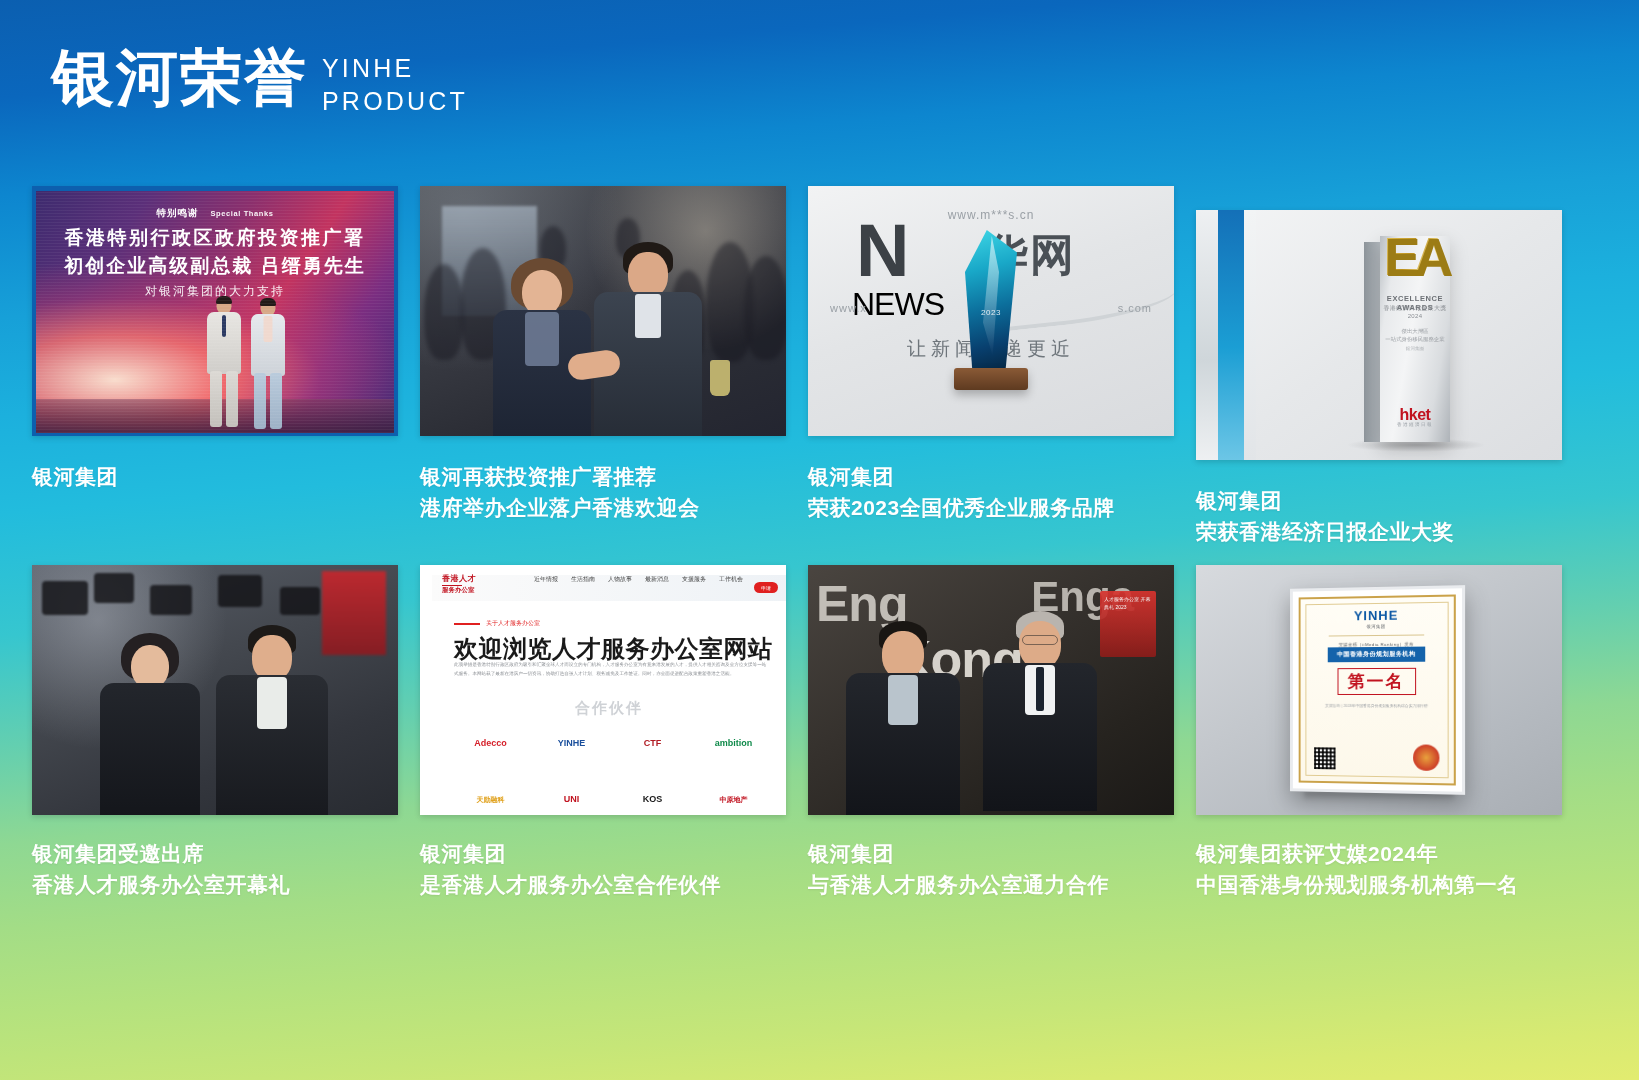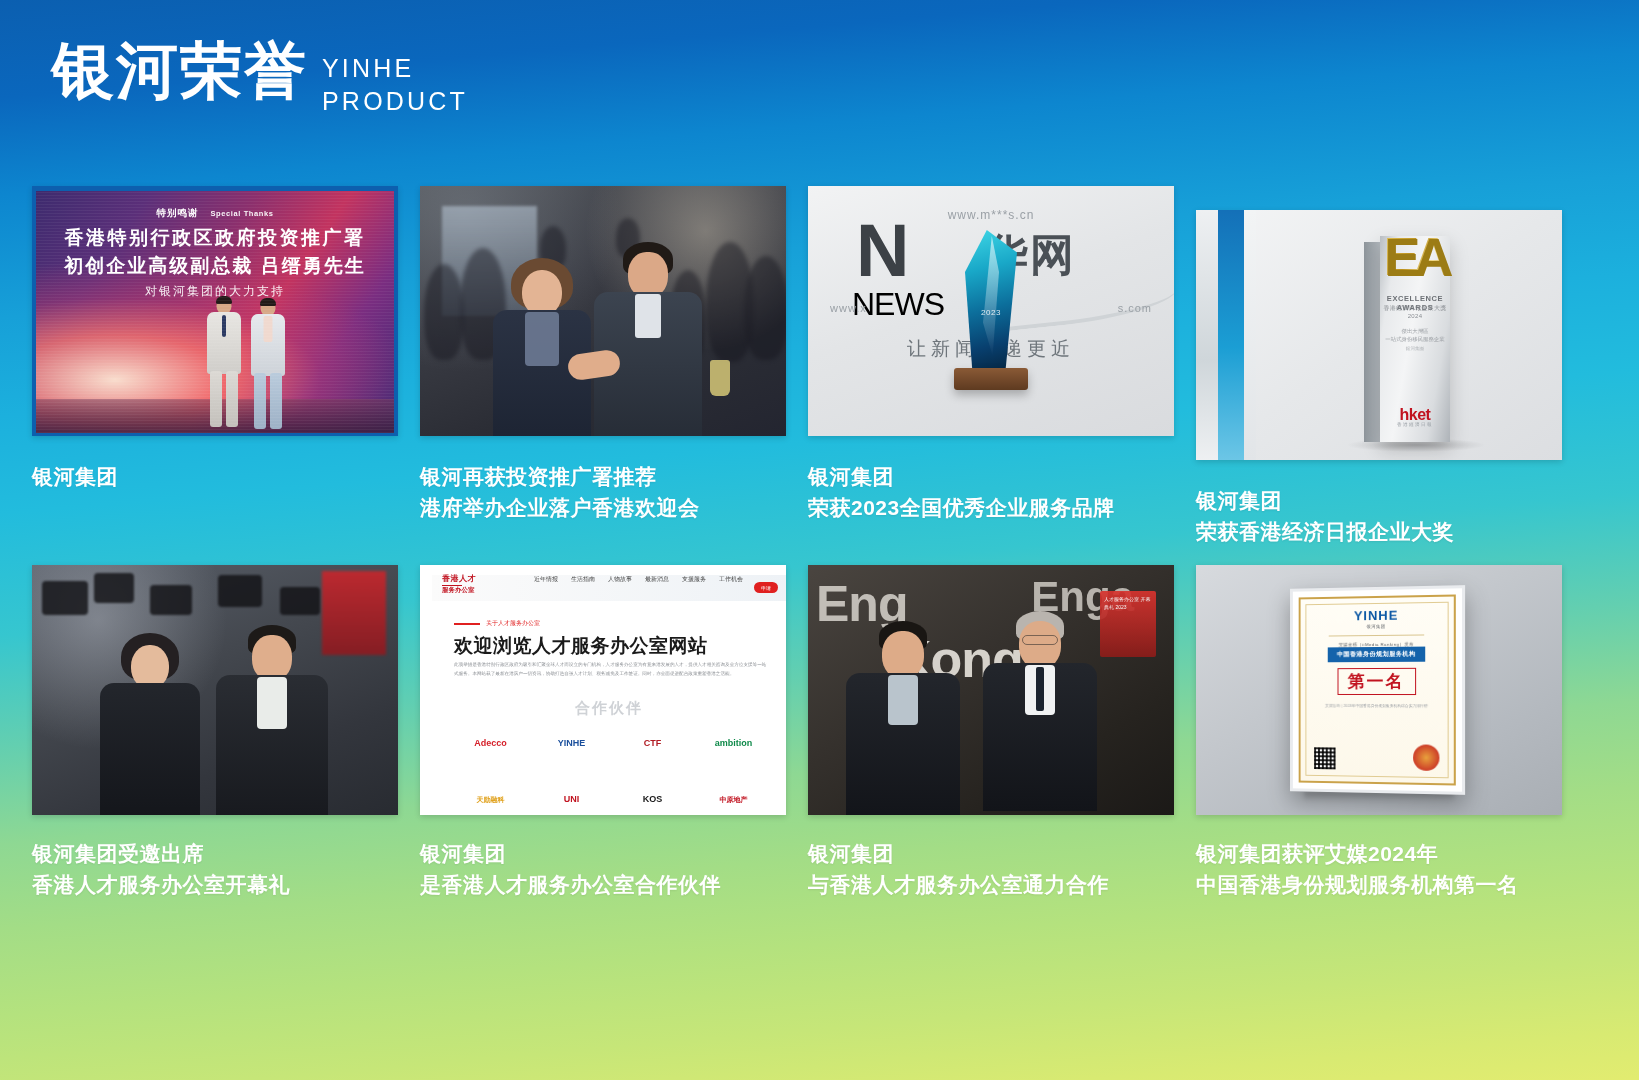--- a/index.html
+++ b/index.html
@@ -23,21 +23,21 @@
       #63cfb0 61%,
       #8ed893 69%,
       #a3dd86 76%,
       #b4e27e 83%,
       #c6e678 90%,
       #d8ea72 96%,
       #e2ec70 100%);
     overflow:hidden;
   }
   
-  .header { position:absolute; left:52px; top:38px; display:flex; align-items:flex-start; }
+  .header { position:absolute; left:52px; top:38px; display:flex; align-items:center; }
   .title-cn {
     color:#fff; font-size:62px; font-weight:700; letter-spacing:2px;
     line-height:1.05; white-space:nowrap;
   }
   .title-en {
     color:#fff; margin-left:14px; margin-top:14px;
     font-size:25px; font-weight:400; letter-spacing:3.2px; line-height:1.3;
   }
   .title-en div { white-space:nowrap; }
 
@@ -261,21 +261,21 @@
   .img6 .logo .l1 { color:#c1121f; font-size:8px; font-weight:700; letter-spacing:.5px; }
   .img6 .logo .lbar { width:20px; height:1px; background:#c1121f; margin:1.5px 0; }
   .img6 .logo .l2 { color:#c1121f; font-size:6.5px; font-weight:700; }
   .img6 .navitems { display:flex; gap:13px; margin-left:58px; }
   .img6 .navitems span { color:#444; font-size:6px; }
   .img6 .navbtn { position:absolute; right:8px; top:7px;
     background:#e02020; color:#fff; font-size:5px; padding:2.5px 7px; border-radius:9px; }
   .img6 .redline { position:absolute; left:22px; top:48px; width:26px; height:2px; background:#e02020; }
   .img6 .kicker { position:absolute; left:54px; top:44px; color:#e02020; font-size:6px; }
   .img6 .h1 { position:absolute; left:22px; top:58px; color:#1a1a1a;
-    font-size:19px; font-weight:800; letter-spacing:.5px; }
+    font-size:24px; font-weight:800; letter-spacing:.5px; }
   .img6 .para { position:absolute; left:22px; top:86px; right:18px;
     color:#8b8f94; font-size:4.6px; line-height:1.85; }
   .img6 .ph { position:absolute; left:0; right:0; text-align:center;
     color:#cfd2d6; font-size:15px; font-weight:600; letter-spacing:2px; top:124px; }
   .img6 .logos { position:absolute; left:18px; right:12px; top:156px;
     display:grid; grid-template-columns:repeat(4,1fr); row-gap:30px; }
   .img6 .lg { height:26px; display:flex; align-items:center; justify-content:center;
     font-size:9px; font-weight:700; text-align:center; line-height:1.1; }
 
   

